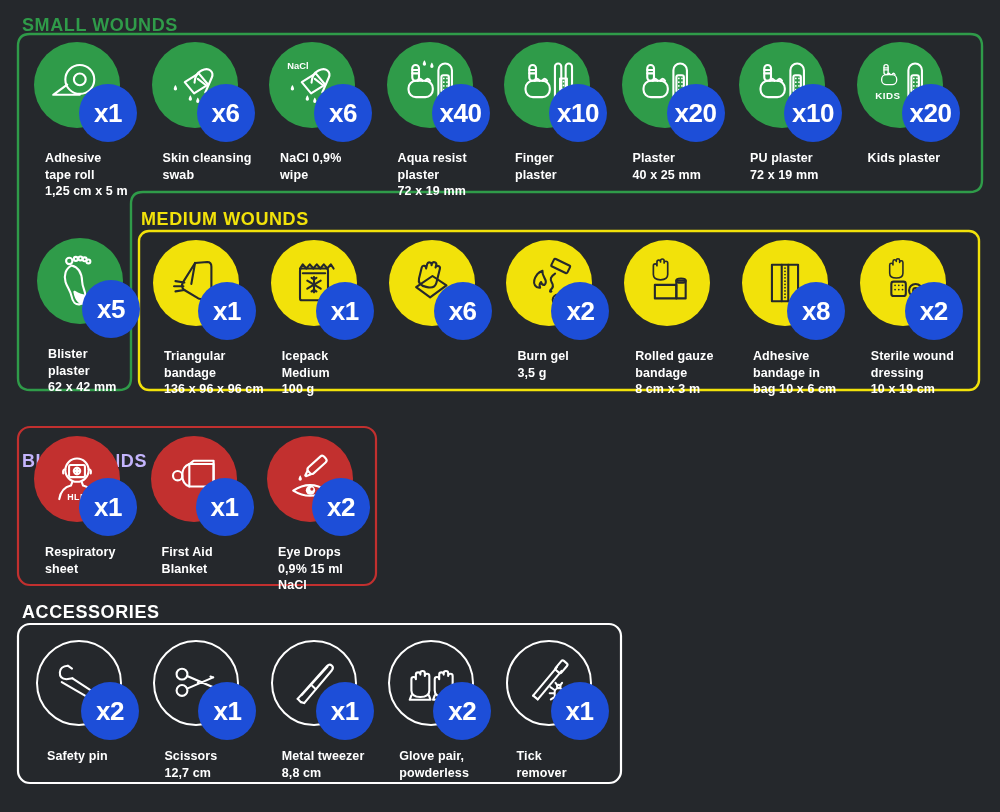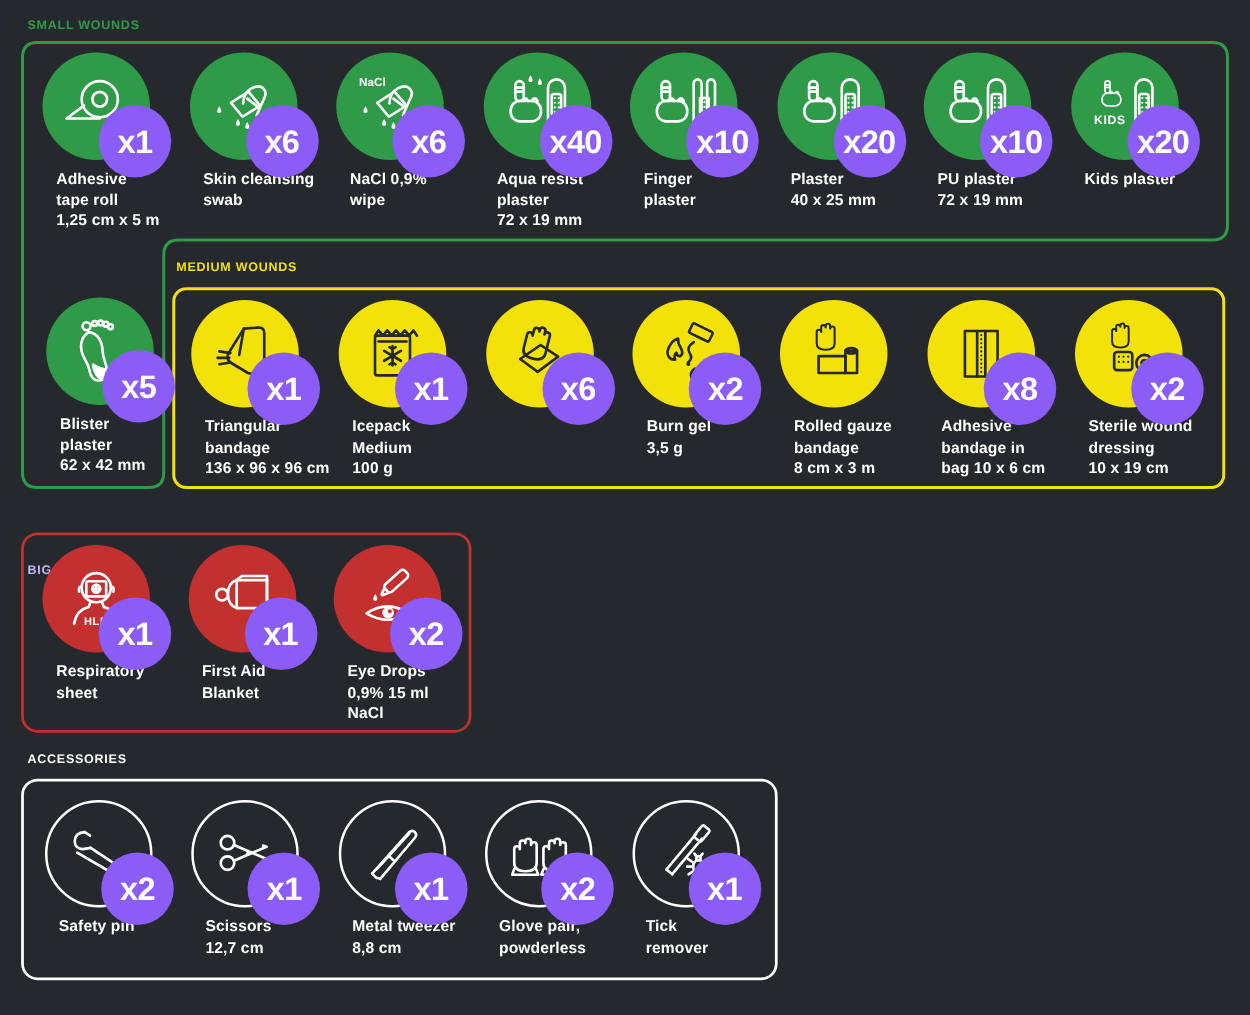--- a/index.html
+++ b/index.html
@@ -3,45 +3,45 @@
 <meta charset="utf-8">
 <style>
   html,body{margin:0;padding:0;background:#25282c;}
   .stage{
     position:relative;width:1000px;height:812px;overflow:hidden;
     background:#25282c;
     font-family:"Liberation Sans", sans-serif;
   }
   .borders{position:absolute;left:0;top:0;}
   .sec-title{
-    position:absolute;font-size:10px;font-weight:700;letter-spacing:.6px;
+    position:absolute;font-size:18px;font-weight:700;letter-spacing:.6px;
   }
   .t-small{left:22px;top:15px;color:#2f9b49;}
   .t-medium{left:141px;top:209px;color:#f2e20a;}
   .t-big{left:22px;top:406px;color:#c4b5fd;margin-top:45px;}
   .t-acc{left:22px;top:602px;color:#ffffff;}
   .row{position:absolute;display:flex;}
   .item{position:relative;flex:0 0 auto;}
   .cwrap{position:relative;width:86px;height:86px;}
   .circle{
     width:86px;height:86px;border-radius:50%;
     display:flex;align-items:center;justify-content:center;box-sizing:border-box;
   }
   .c-green{background:#2f9b49;}
   .c-yellow{background:#f2e20a;}
   .c-red{background:#c2302f;}
   .c-outline{background:transparent;border:2.6px solid #ffffff;}
   .icn{display:flex;}
   .count{
     position:absolute;right:-17px;bottom:-14px;width:58px;height:58px;border-radius:50%;
-    background:#8b5cf6;display:flex;align-items:center;justify-content:center;
+    background:#1d4ed8;display:flex;align-items:center;justify-content:center;
     color:#ffffff;font-weight:700;font-size:26px;letter-spacing:-0.5px;
   }
   .label{
-    margin:7px 0 0 11px;font-size:12.5px;font-weight:700;color:#ffffff;
+    margin:22px 0 0 11px;font-size:12.5px;font-weight:700;color:#ffffff;
     line-height:16.5px;letter-spacing:.1px;white-space:nowrap;
   }
 </style>
 </head>
 <body>
 
 <div class="stage">
 
   <svg class="borders" width="1000" height="812" aria-hidden="true">
     <path d="M30,34 H970 Q982,34 982,46 V180 Q982,192 970,192 H143 Q131,192 131,204 V378 Q131,390 119,390 H30 Q18,390 18,378 V46 Q18,34 30,34 Z" fill="none" stroke-width="2.4" stroke="#2f9b49"></path>

